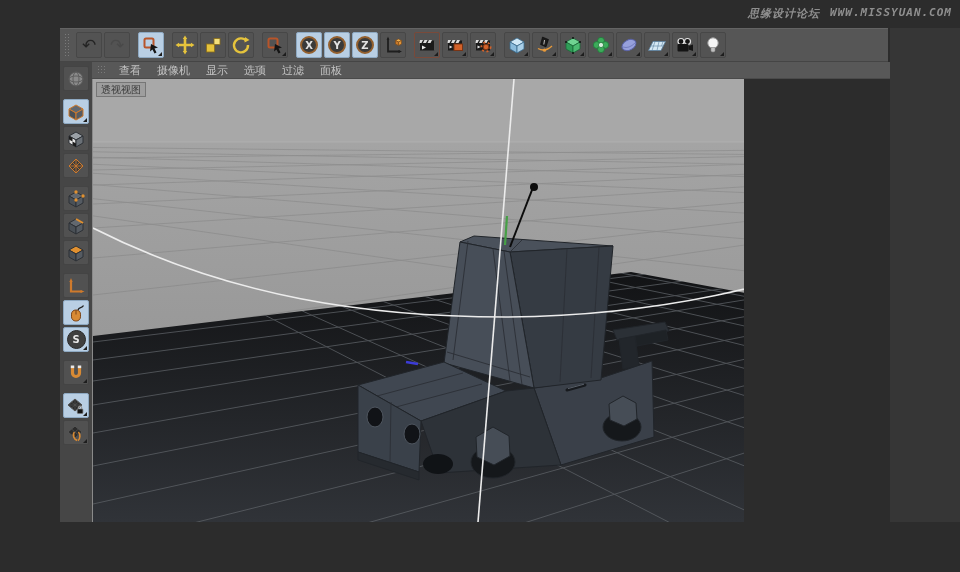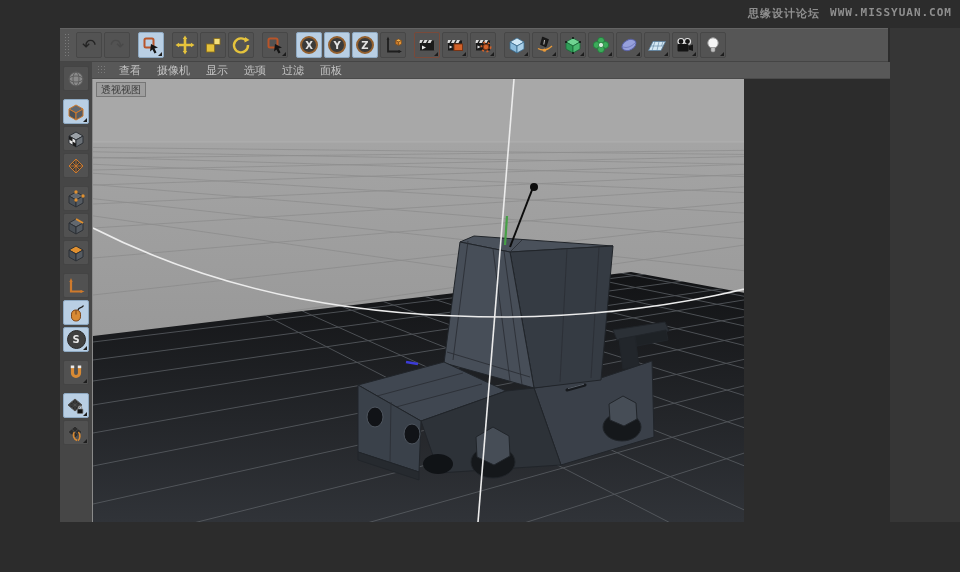--- a/index.html
+++ b/index.html
@@ -2,21 +2,21 @@
 <html><head>
 <meta charset="utf-8">
 <style>
   html,body{margin:0;padding:0;}
   body{width:960px;height:572px;position:relative;overflow:hidden;
        background:#2c2c2c;font-family:"DejaVu Sans",sans-serif;-webkit-font-smoothing:antialiased;}
 
   
   .watermark{position:absolute;top:6px;right:8px;color:#8f8f8f;
              font-family:"DejaVu Sans Mono",monospace;font-weight:bold;font-size:11px;
-             letter-spacing:1px;display:flex;gap:10px;}
+             letter-spacing:1px;display:flex;gap:10px;font-style:italic;}
 
   
   .toolbar{position:absolute;left:60px;top:28px;width:828px;height:34px;background:#565656;
            border-top:1px solid #646464;border-bottom:1px solid #454545;
            display:flex;align-items:center;padding:0 4px;box-sizing:border-box;}
   .drag-dots{width:7px;height:24px;margin:0 4px 0 0;
              background:radial-gradient(#7a7a7a 34%,transparent 36%) 0 0/3px 3px;}
   .tbtn{width:26px;height:26px;margin:0 1px;background:#535353;border:1px solid #474747;
         border-radius:2px;display:flex;align-items:center;justify-content:center;
         position:relative;box-sizing:border-box;flex:0 0 auto;}

